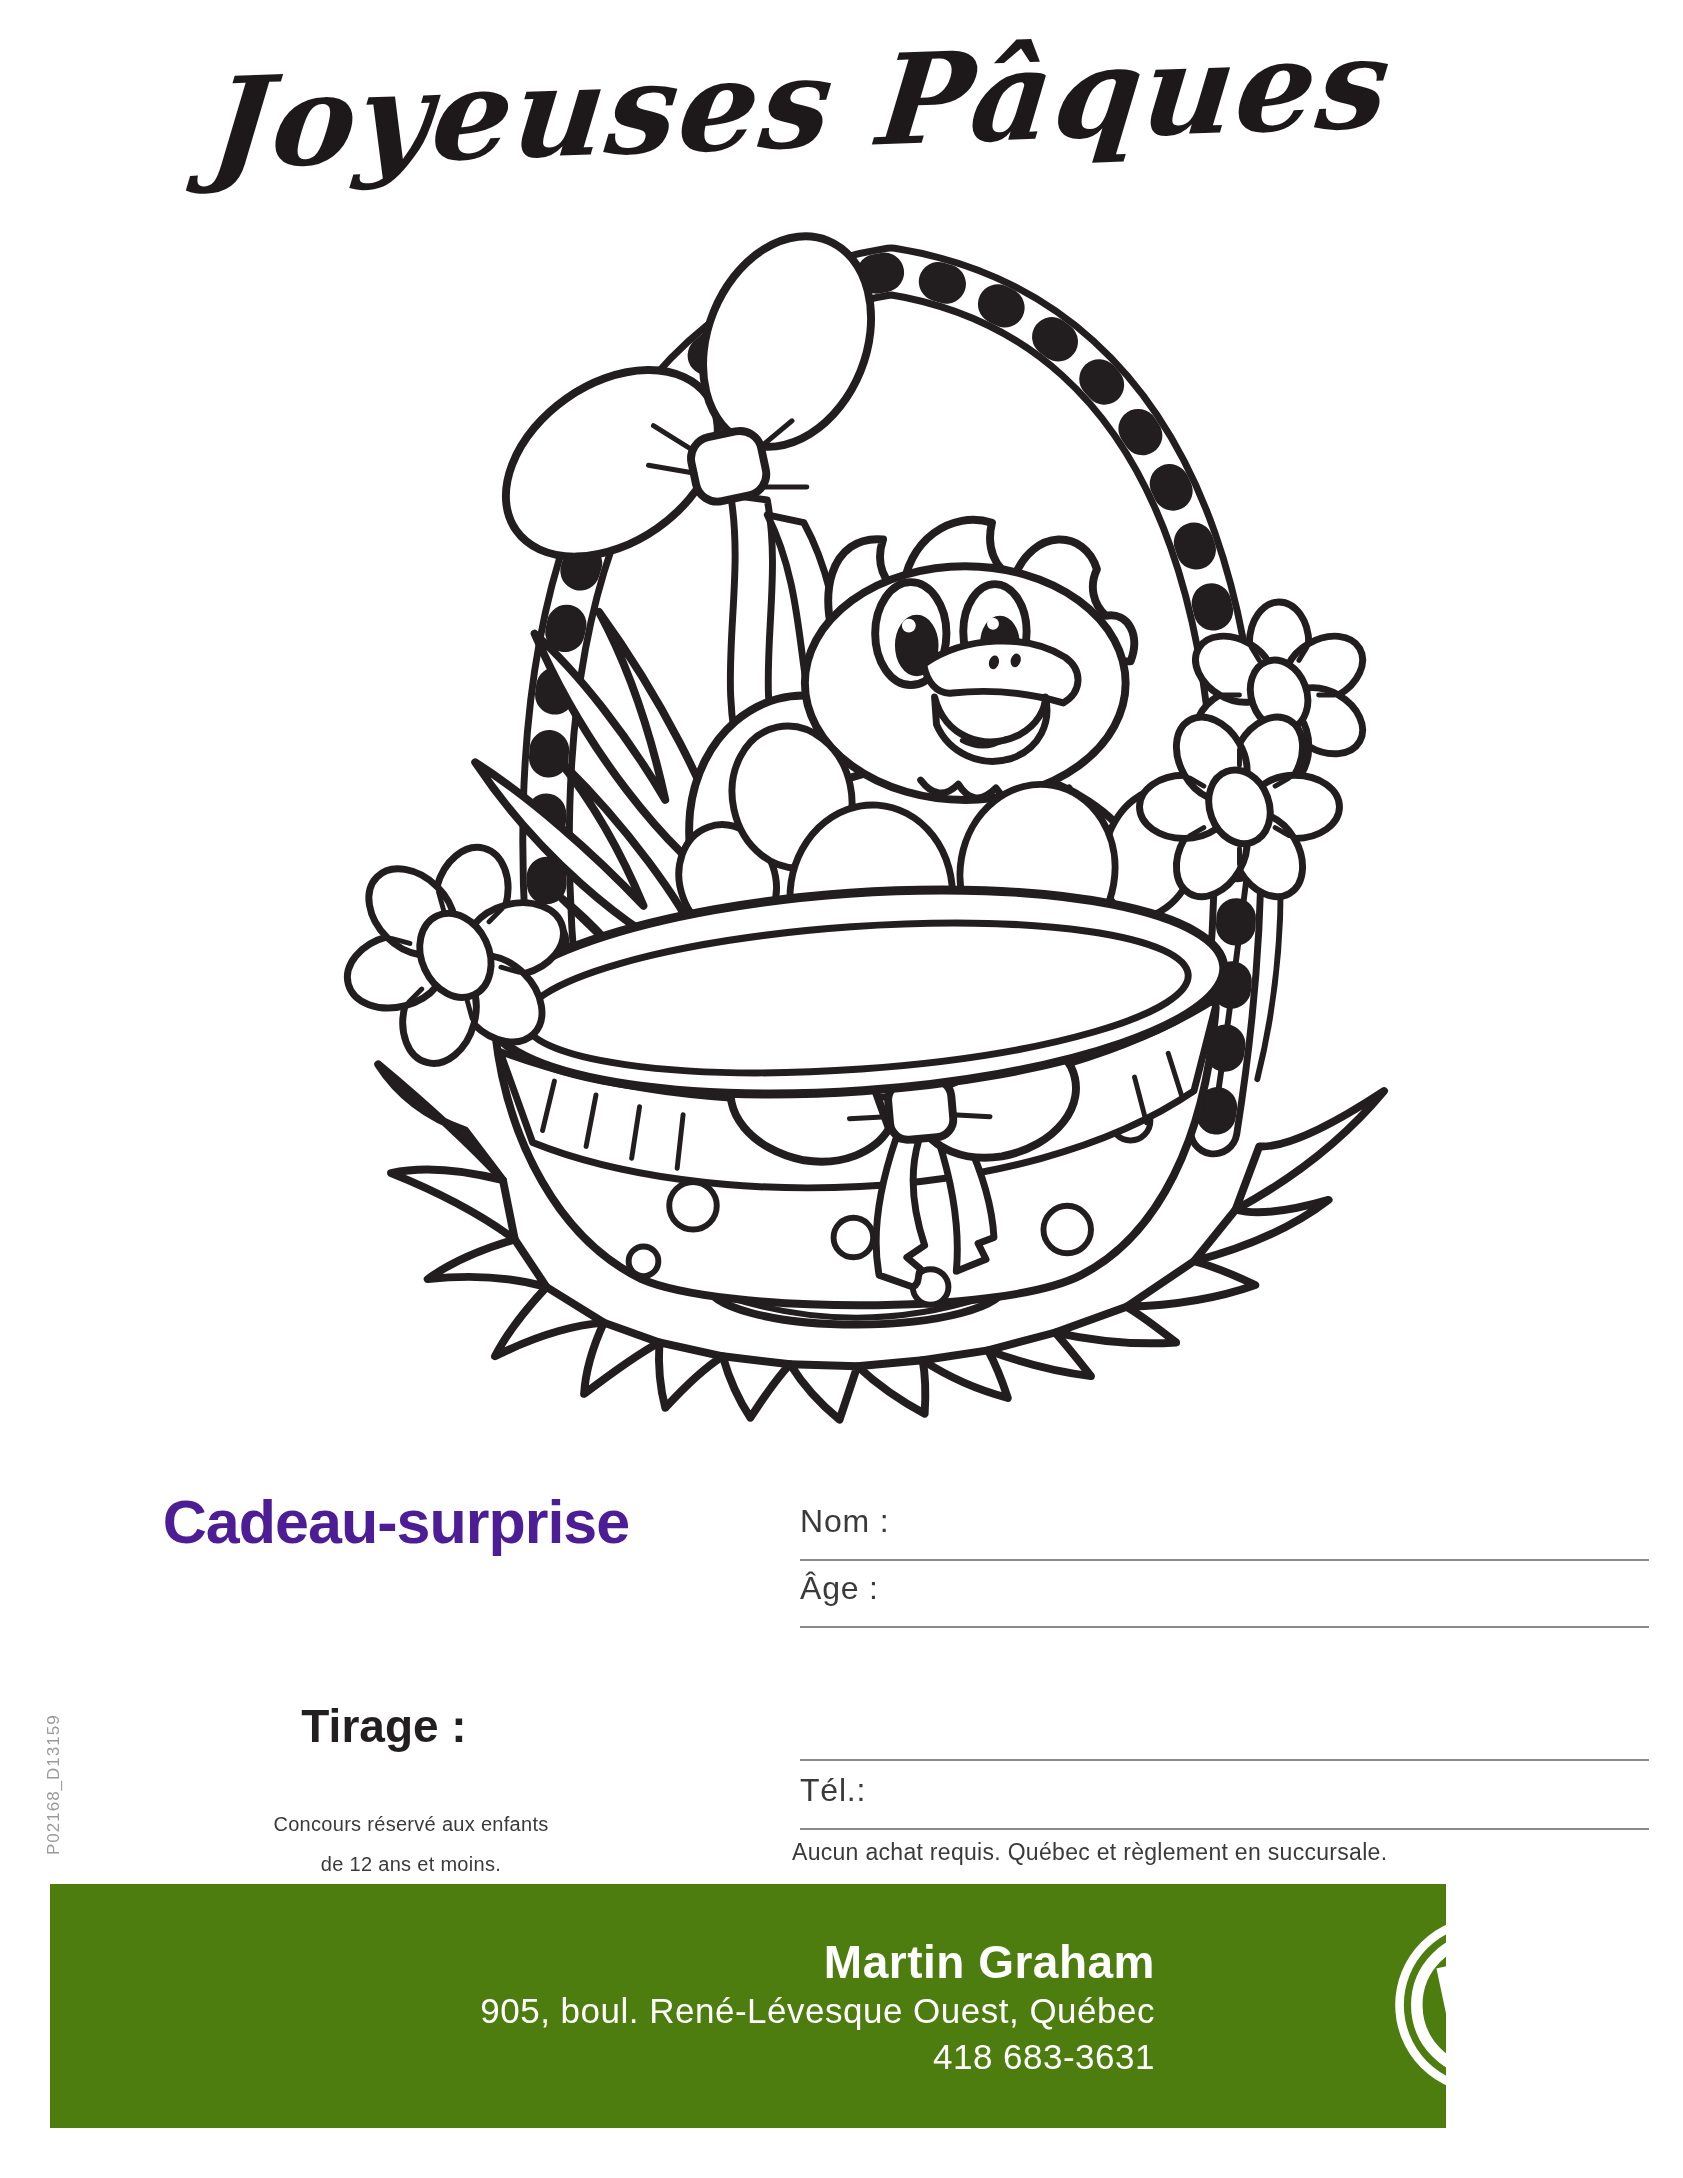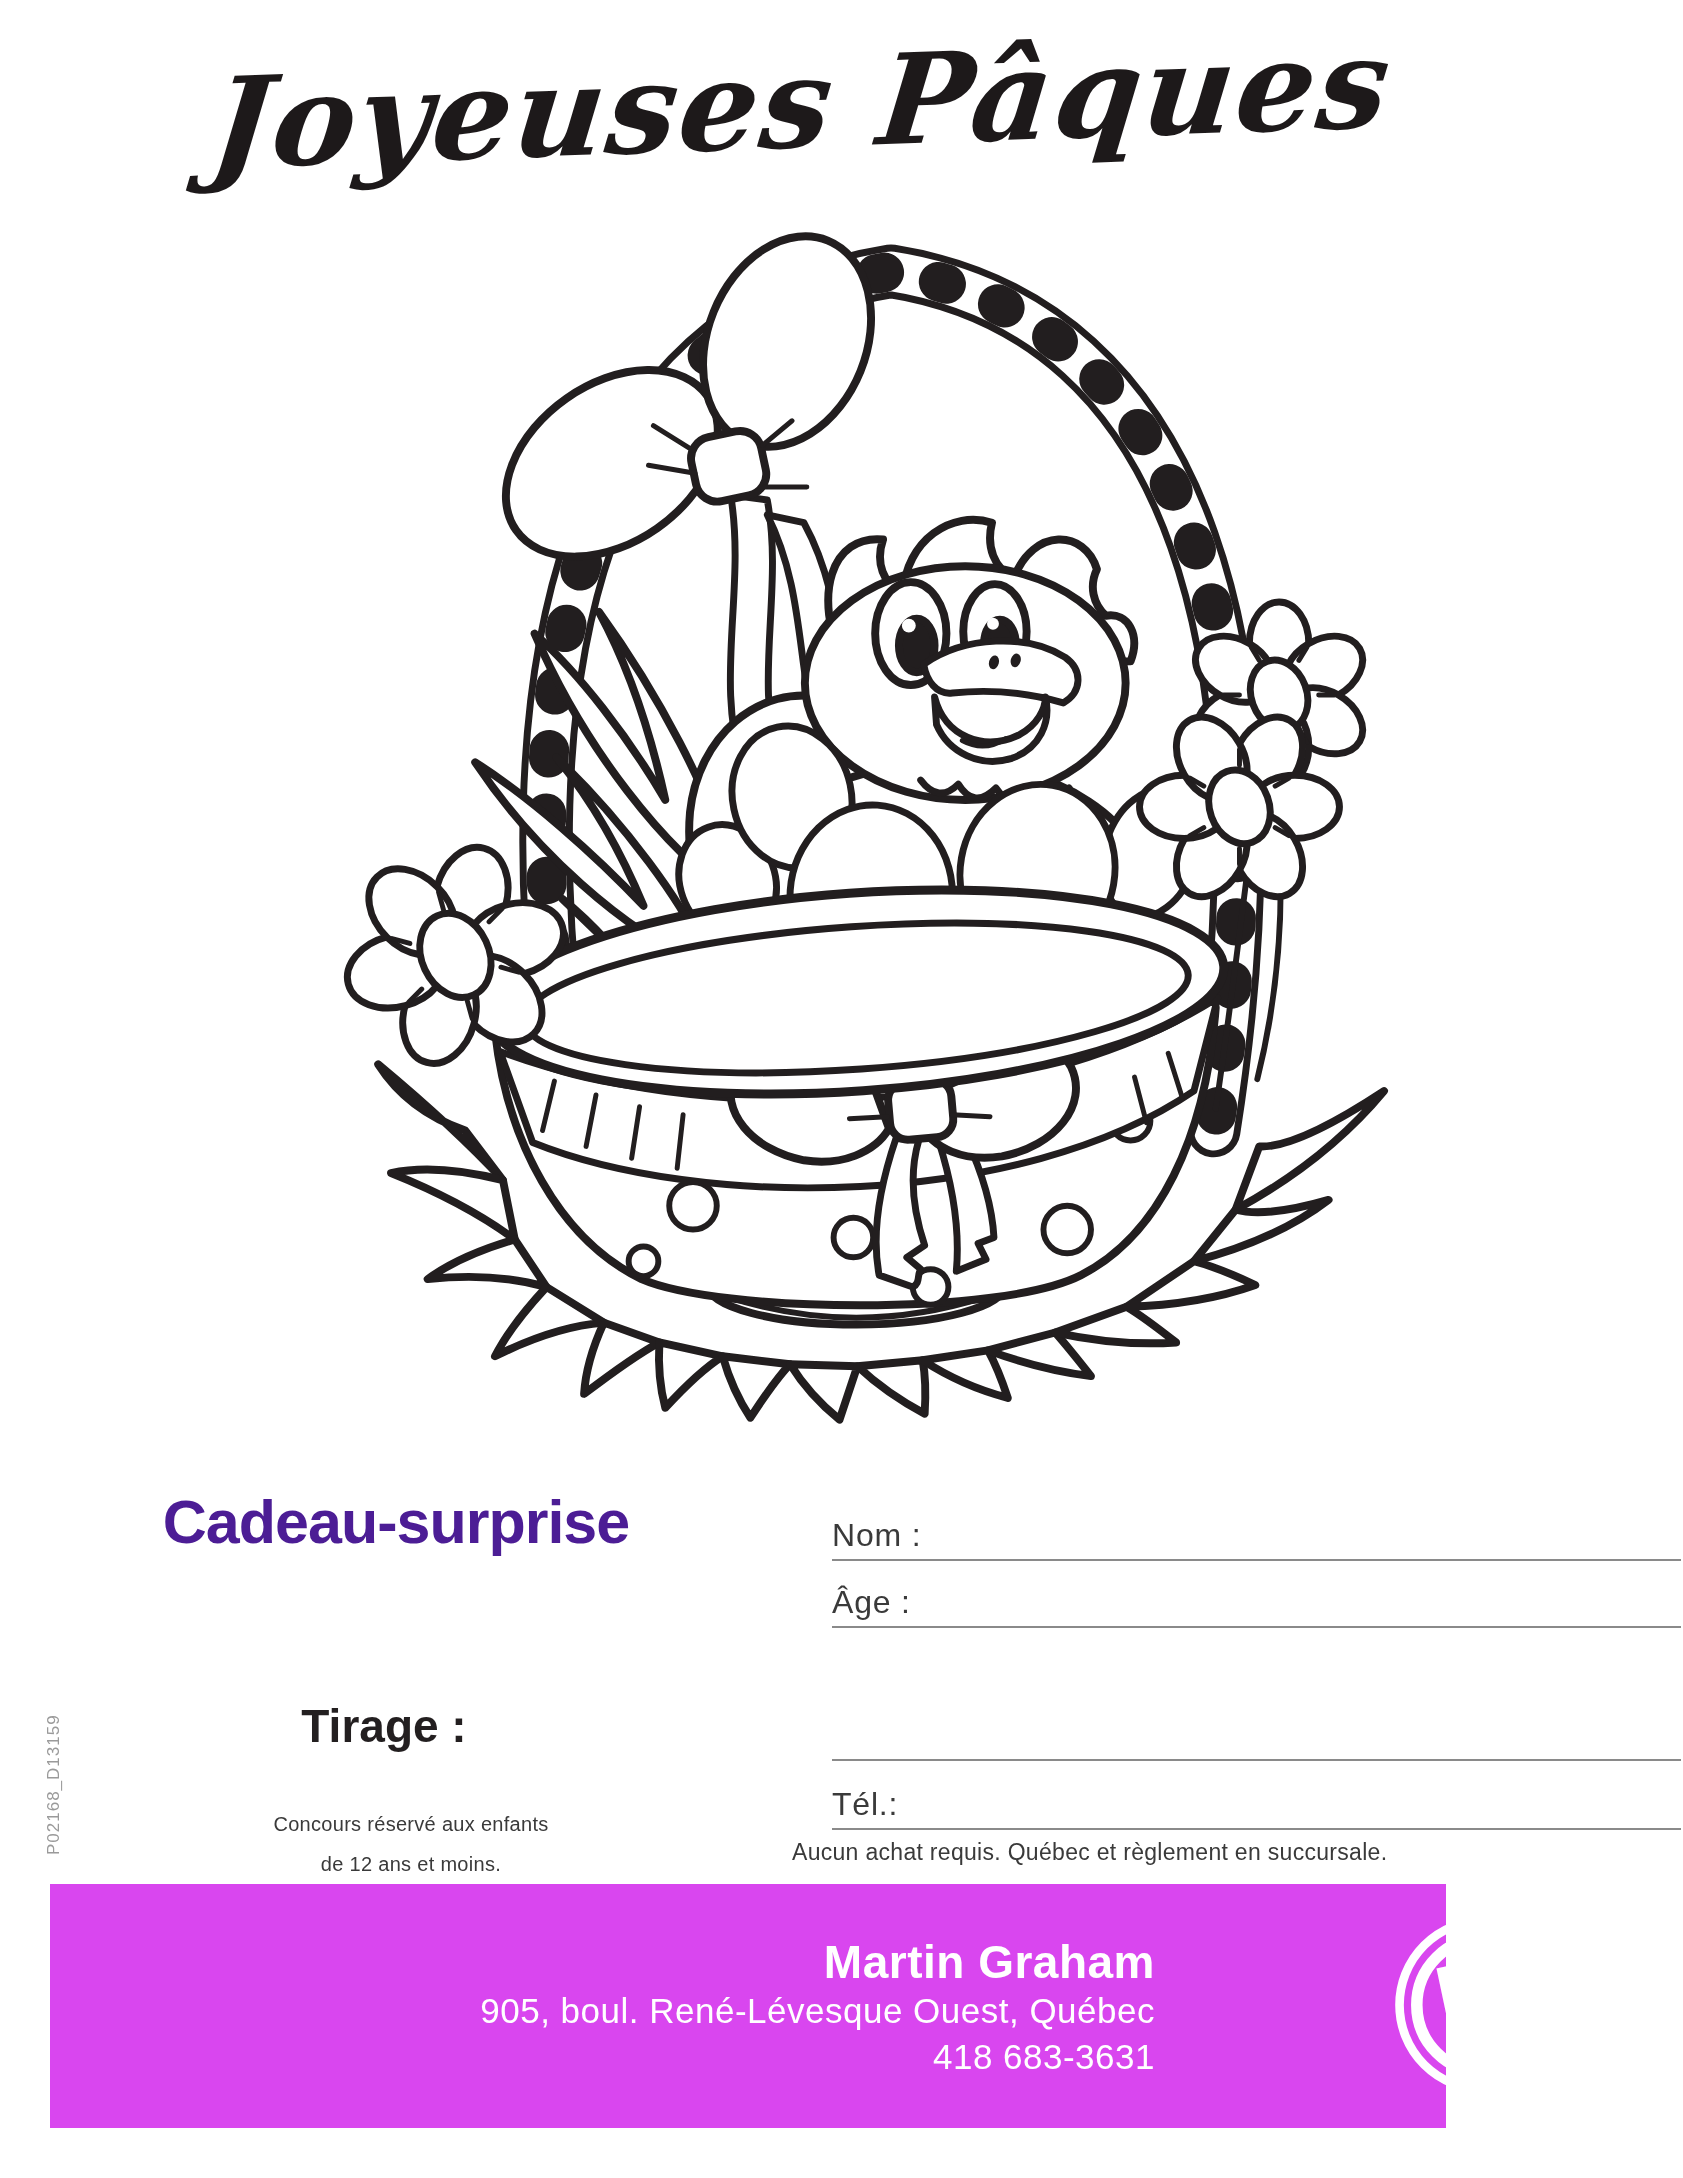--- a/index.html
+++ b/index.html
@@ -30,41 +30,41 @@
   .tirage {
     position:absolute; left:77px; top:1699px; width:614px; text-align:center;
     font-weight:700; font-size:46px; letter-spacing:0px; color:#231f20;
   }
   .eligibility {
     position:absolute; left:104px; top:1804px; width:614px; text-align:center;
     font-size:20px; line-height:40px; color:#3a3a3a; letter-spacing:0.3px;
   }
   
   .field {
-    position:absolute; left:832px; width:849px; height:46px;
+    position:absolute; left:800px; width:849px; height:46px;
     border-bottom:2px solid #8a8a8a;
-    display:flex; align-items:flex-end; padding-bottom:5px;
+    display:flex; align-items:flex-end; padding-bottom:19px;
   }
   .field .lbl { font-size:32px; color:#3a3a3a; letter-spacing:0.8px; }
   .f1 { top:1515px; } .f2 { top:1582px; } .f3 { top:1647px; }
   .f4 { top:1715px; } .f5 { top:1784px; }
   .disclaimer {
     position:absolute; left:792px; top:1839px; width:851px;
     font-size:23px; color:#3a3a3a; letter-spacing:0.3px;
   }
   
   .side-code {
     position:absolute; left:44px; top:1855px;
     transform:rotate(-90deg); transform-origin:0 0;
     font-size:17px; letter-spacing:1px; color:#9a9a9a; white-space:nowrap;
   }
   
   .footer-bar {
     position:absolute; left:50px; top:1884px; width:1396px; height:244px;
-    background:#d946ef;
+    background:#4d7c0f;
   }
   .footer-text {
     position:absolute; right:291px; top:53px; text-align:right; color:#ffffff;
   }
   .footer-name { font-size:46px; font-weight:700; line-height:51px; letter-spacing:0.5px; }
   .footer-address { font-size:35px; line-height:46px; letter-spacing:0.5px; }
   .footer-phone { font-size:35px; line-height:45px; letter-spacing:0.5px; }
   .footer-logo { position:absolute; left:1338px; top:25px; width:192px; height:192px; }
 </style>
 </head>

